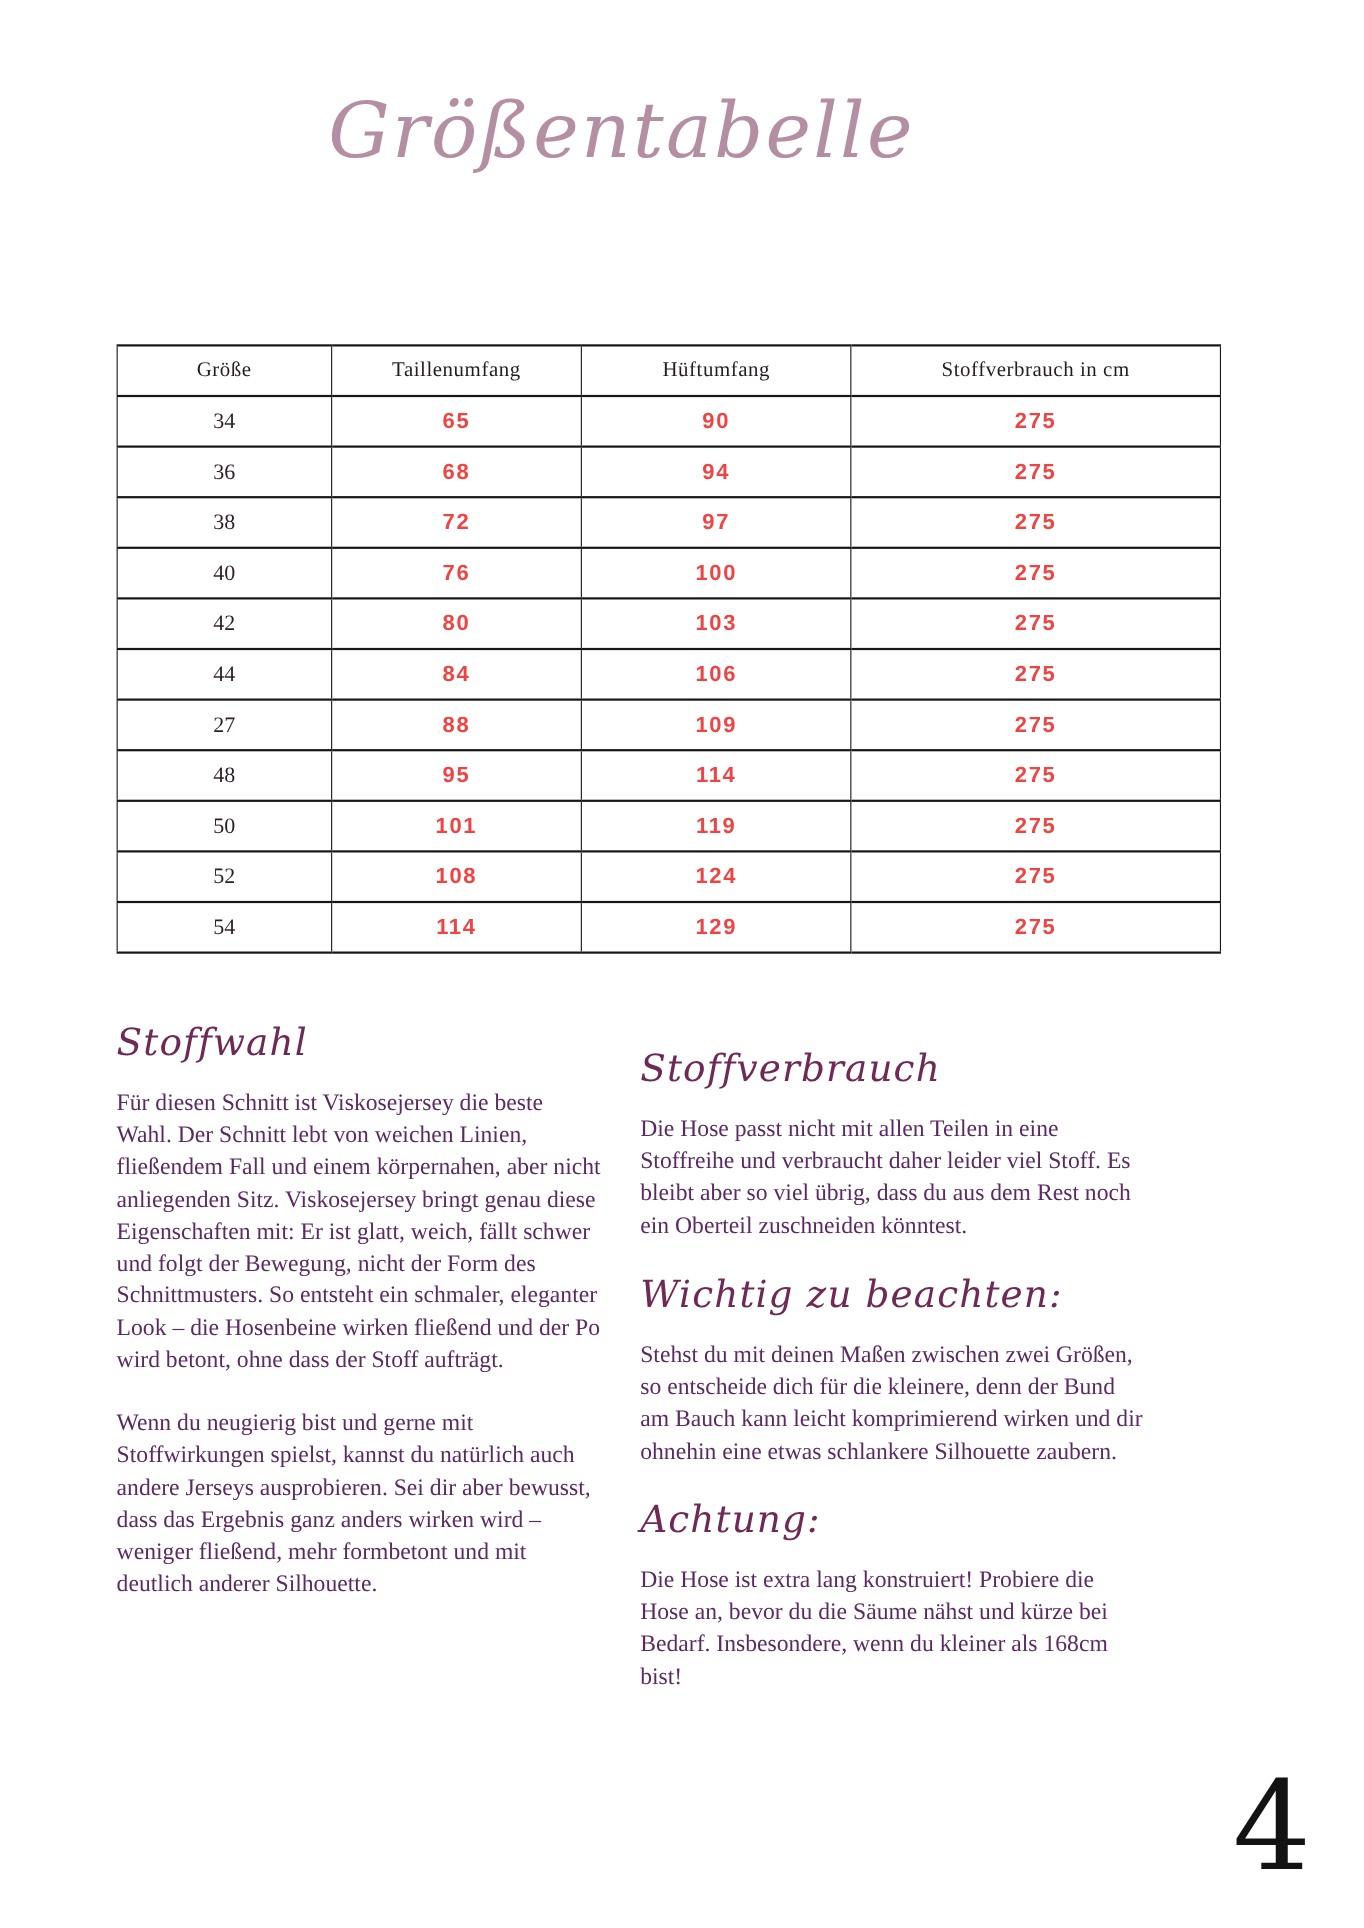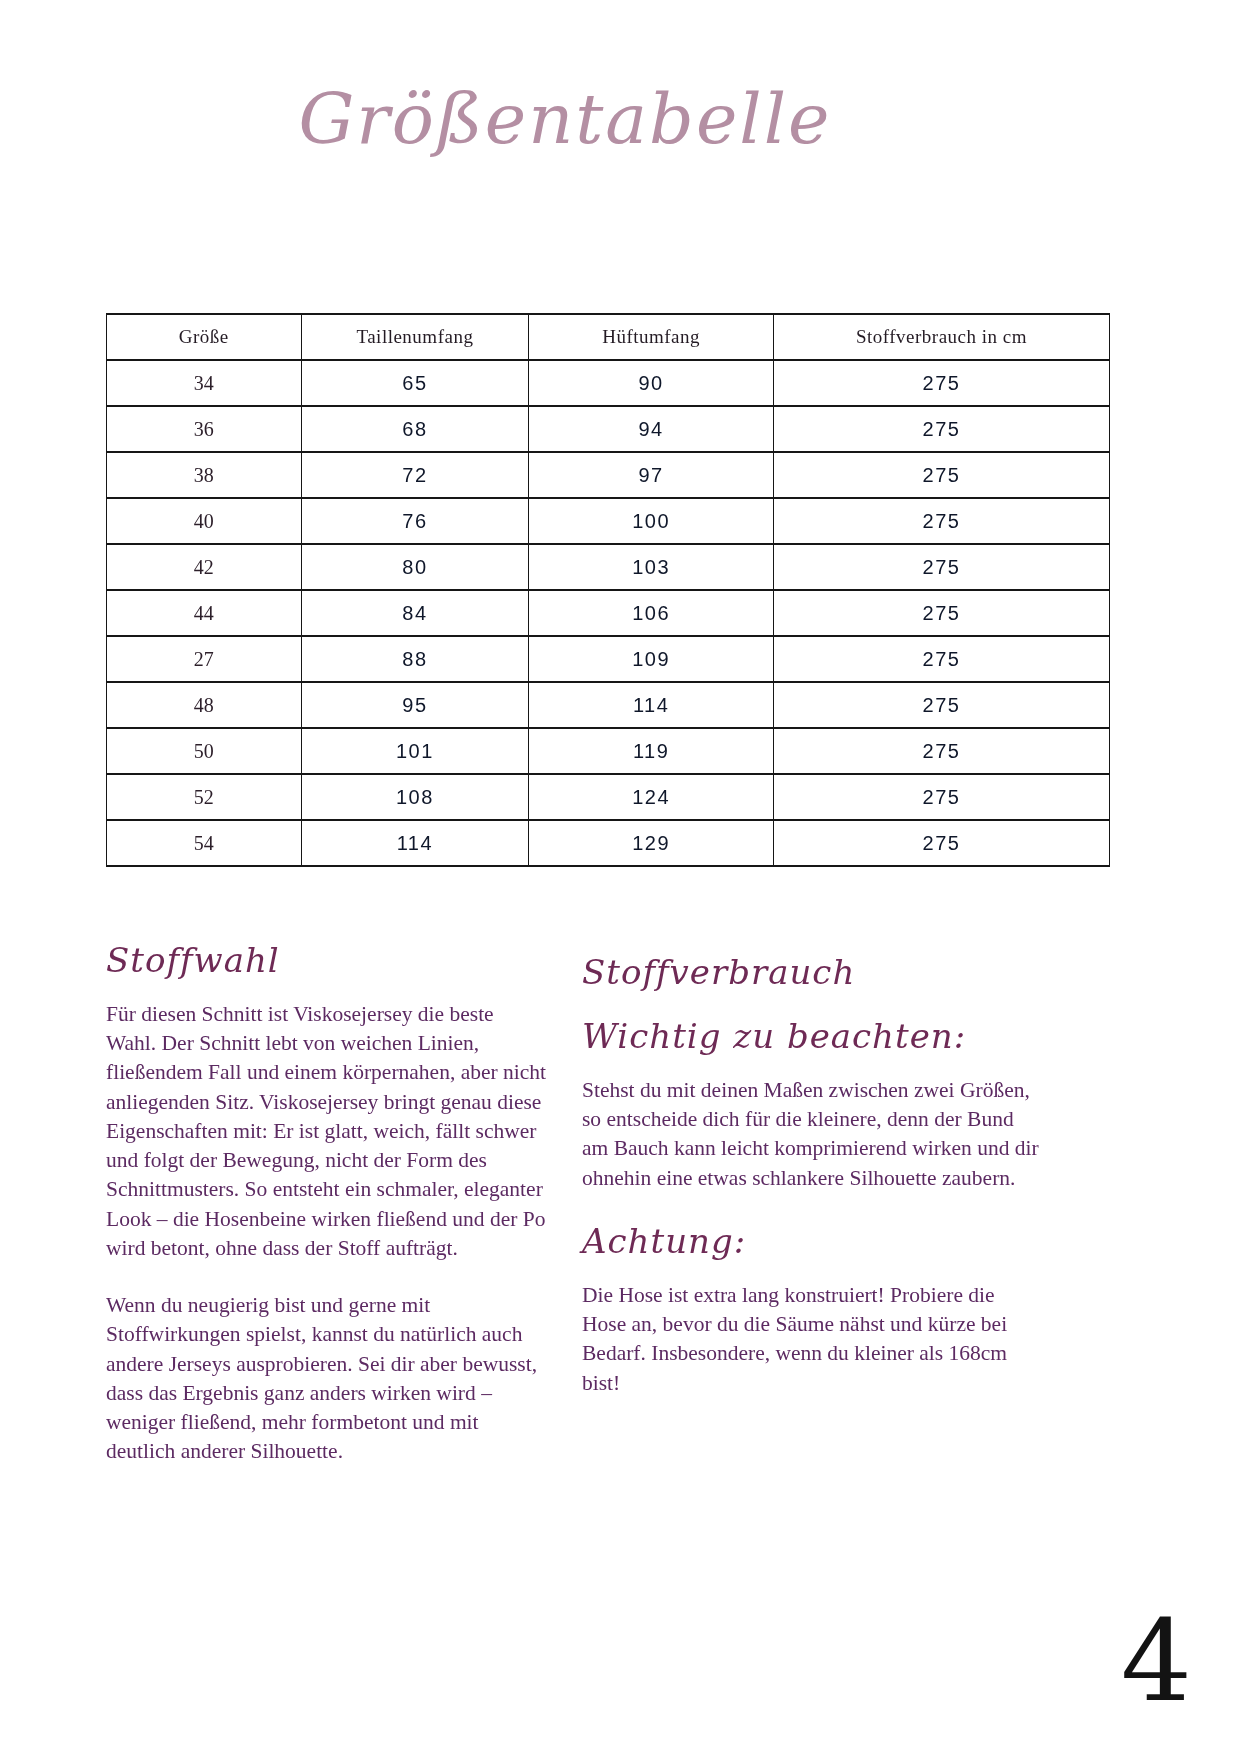--- a/index.html
+++ b/index.html
@@ -47,34 +47,34 @@
     font-size:19px;
     color:#241b24;
     letter-spacing:0.5px;
   }
   .size-table td.size-cell {
     font-size:20px;
     color:#2c1f2a;
   }
   .size-table td.val-cell {
     font-family:"Liberation Sans", sans-serif;
-    font-weight:400;
+    font-weight:700;
     font-size:20px;
     letter-spacing:1.5px;
-    color:#0f172a;
+    color:#ef4444;
   }
   col.c1 { width:19.4%; } col.c2 { width:22.7%; }
   col.c3 { width:24.4%; } col.c4 { width:33.5%; }
 
   
   .text-area {
     position:absolute; top:928px; left:106px;
     display:flex; gap:36px;
   }
-  .col-left  { width:440px;margin-top:12px; }
+  .col-left  { width:440px; }
   .col-right { width:462px; }
   .script-heading {
     font-family:"DejaVu Serif", serif;
     font-style:italic;
     font-weight:400;
     font-size:34px;
     color:#6e2a55;
     margin-bottom:20px;
     letter-spacing:1px;
   }
@@ -203,20 +203,21 @@
 
     <div class="col-left">
       <div class="script-heading">Stoffwahl</div>
       <p class="body-p">Für diesen Schnitt ist Viskosejersey die beste Wahl. Der Schnitt lebt von weichen Linien, fließendem Fall und einem körpernahen, aber nicht anliegenden Sitz. Viskosejersey bringt genau diese Eigenschaften mit: Er ist glatt, weich, fällt schwer und folgt der Bewegung, nicht der Form des Schnittmusters. So entsteht ein schmaler, eleganter Look – die Hosenbeine wirken fließend und der Po wird betont, ohne dass der Stoff aufträgt.</p>
       <p class="body-p">Wenn du neugierig bist und gerne mit Stoffwirkungen spielst, kannst du natürlich auch andere Jerseys ausprobieren. Sei dir aber bewusst, dass das Ergebnis ganz anders wirken wird – weniger fließend, mehr formbetont und mit deutlich anderer Silhouette.</p>
     </div>
 
     <div class="col-right">
       <div class="section">
         <div class="script-heading">Stoffverbrauch</div>
+        <p class="body-p">Die Hose passt nicht mit allen Teilen in eine Stoffreihe und verbraucht daher leider viel Stoff. Es bleibt aber so viel übrig, dass du aus dem Rest noch ein Oberteil zuschneiden könntest.</p>
       </div>
       <div class="section">
         <div class="script-heading">Wichtig zu beachten:</div>
         <p class="body-p">Stehst du mit deinen Maßen zwischen zwei Größen, so entscheide dich für die kleinere, denn der Bund am Bauch kann leicht komprimierend wirken und dir ohnehin eine etwas schlankere Silhouette zaubern.</p>
       </div>
       <div class="section">
         <div class="script-heading">Achtung:</div>
         <p class="body-p">Die Hose ist extra lang konstruiert! Probiere die Hose an, bevor du die Säume nähst und kürze bei Bedarf. Insbesondere, wenn du  kleiner als 168cm bist!</p>
       </div>
     </div>

